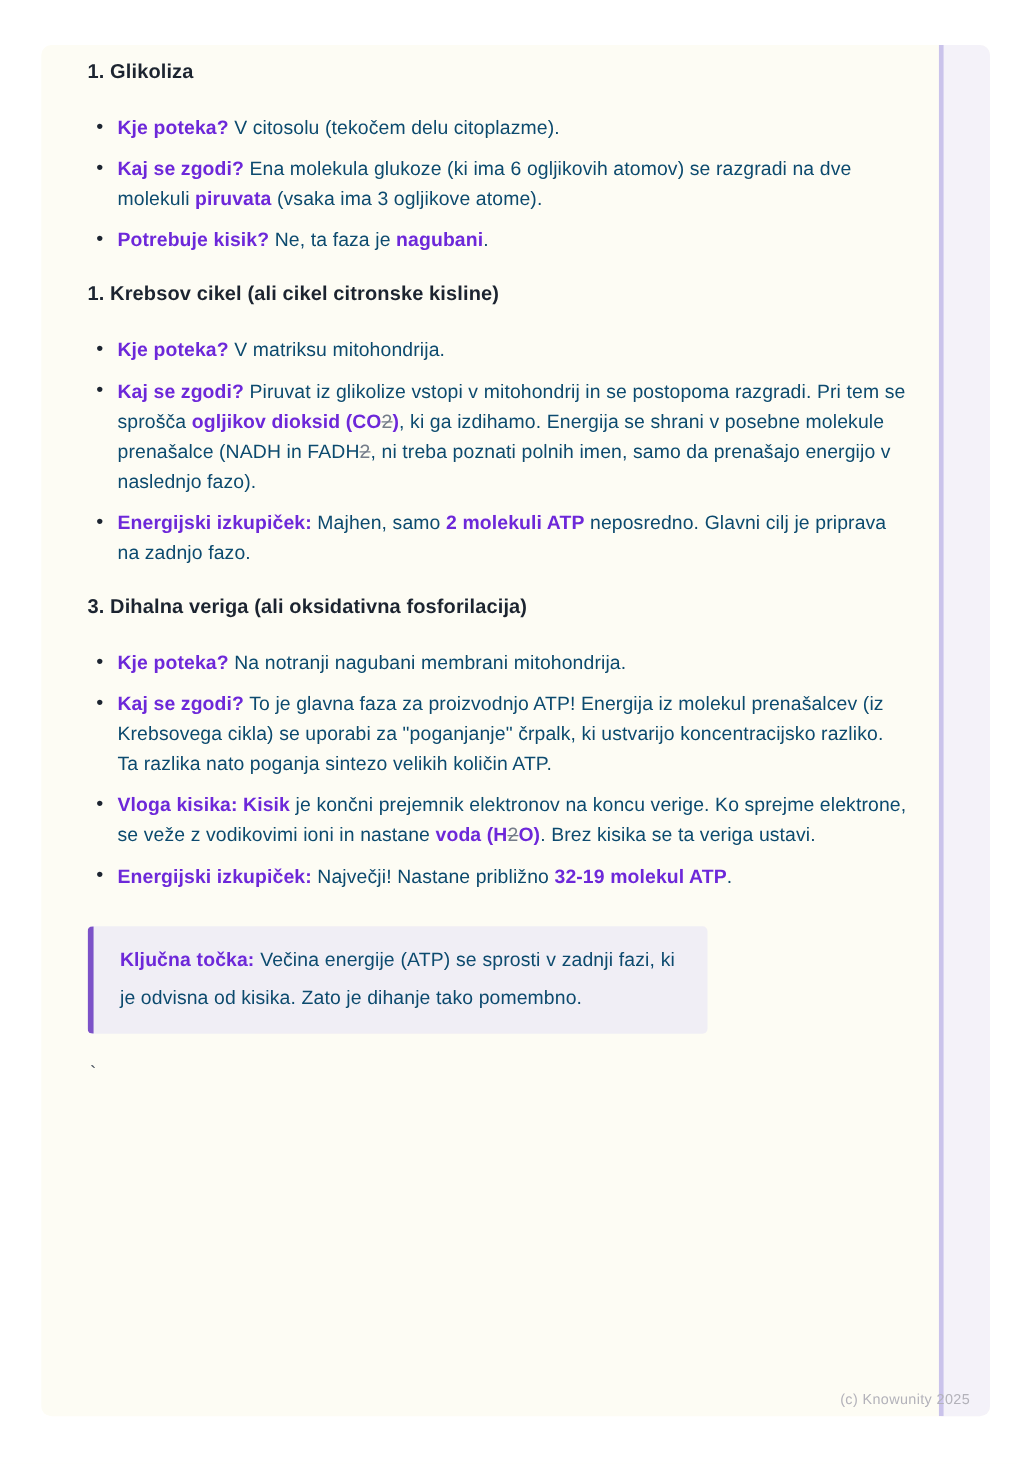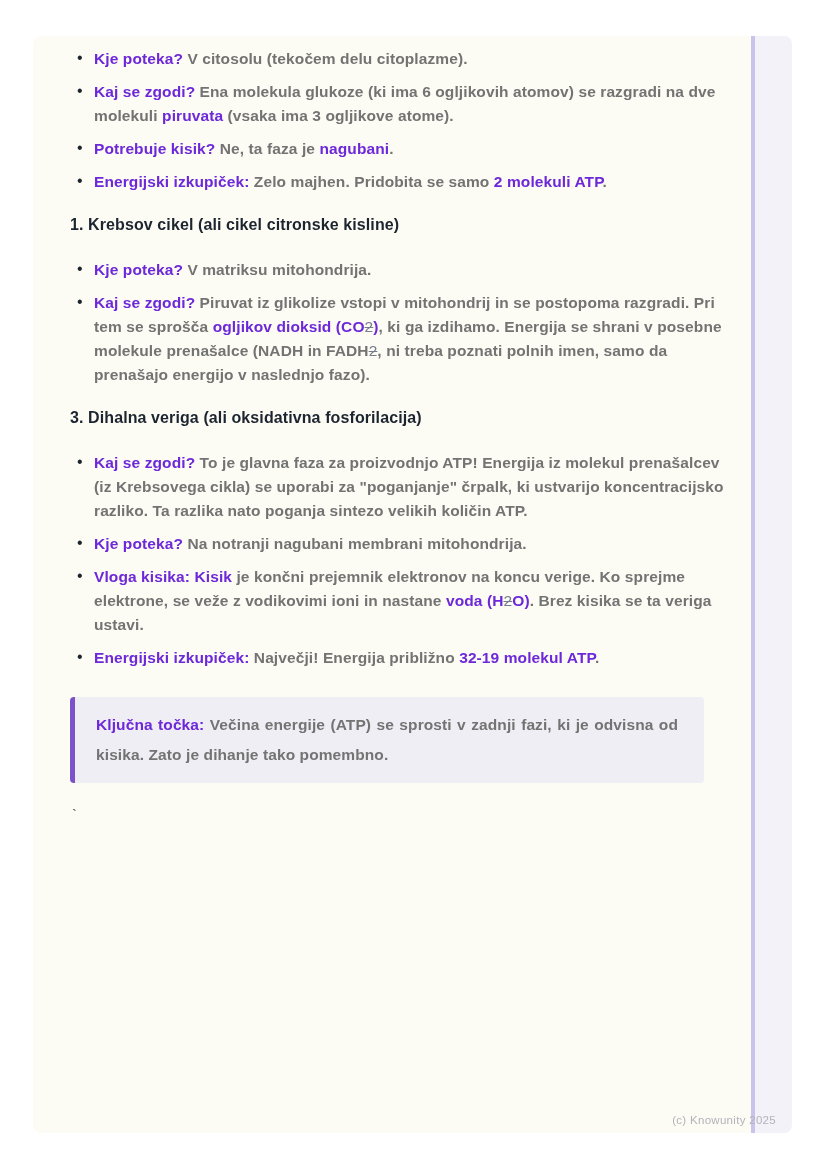--- a/index.html
+++ b/index.html
@@ -46,25 +46,25 @@
     margin:0 0 9px 0;
     width:656px;
   }
   ul.bullets li::before {
     content:"\2022";
     position:absolute; left:7px; top:-1px;
     color:#1c2430; font-size:16px;
   }
   .runs { margin:0; }
   .run-b { font-weight:700; color:#6d28d9; }
-  .run-r { color:#737373;font-weight:bold; }
+  .run-r { color:#0c4a6e; }
   .run-sr { color:#747c89; text-decoration:line-through; }
   .keybox {
     margin-top:27px;
-    width:634px;
+    width:496px;
     background:#f0eef5;
     border-left:5px solid #7c52c8;
     border-radius:4px;
     padding:13px 26px 13px 21px;
   }
   .keybox .runs { text-align:justify; line-height:30px; }
   .stray-char {
     margin:20px 0 0 2px;
     font-size:15px; color:#414b58;
   }
@@ -77,58 +77,59 @@
   }
 </style>
 </head>
 <body>
 
 <div class="page">
   <div class="margin-strip"></div>
 
   <div class="content">
 
+    <h3 class="section-heading first">1. Glikoliza</h3>
     <ul class="bullets">
       <li>
         <p class="runs"><span class="run-b">Kje poteka?</span><span class="run-r"> V citosolu (tekočem delu citoplazme).</span></p>
       </li>
       <li>
         <p class="runs"><span class="run-b">Kaj se zgodi?</span><span class="run-r"> Ena molekula glukoze (ki ima 6 ogljikovih atomov) se razgradi na dve molekuli </span><span class="run-b">piruvata</span><span class="run-r"> (vsaka ima 3 ogljikove atome).</span></p>
       </li>
       <li>
         <p class="runs"><span class="run-b">Potrebuje kisik?</span><span class="run-r"> Ne, ta faza je </span><span class="run-b">nagubani</span><span class="run-r">.</span></p>
-      </li>
-      <li>
-        <p class="runs"><span class="run-b">Energijski izkupiček:</span><span class="run-r"> Zelo majhen. Pridobita se samo </span><span class="run-b">2 molekuli ATP</span><span class="run-r">.</span></p>
       </li>
     </ul>
 
     <h3 class="section-heading">1. Krebsov cikel (ali cikel citronske kisline)</h3>
     <ul class="bullets">
       <li>
         <p class="runs"><span class="run-b">Kje poteka?</span><span class="run-r"> V matriksu mitohondrija.</span></p>
       </li>
       <li>
         <p class="runs"><span class="run-b">Kaj se zgodi?</span><span class="run-r"> Piruvat iz glikolize vstopi v mitohondrij in se postopoma razgradi. Pri tem se sprošča </span><span class="run-b">ogljikov dioksid (CO</span><span class="run-sr">2</span><span class="run-b">)</span><span class="run-r">, ki ga izdihamo. Energija se shrani v posebne molekule prenašalce (NADH in FADH</span><span class="run-sr">2</span><span class="run-r">, ni treba poznati polnih imen, samo da prenašajo energijo v naslednjo fazo).</span></p>
       </li>
+      <li>
+        <p class="runs"><span class="run-b">Energijski izkupiček:</span><span class="run-r"> Majhen, samo </span><span class="run-b">2 molekuli ATP</span><span class="run-r"> neposredno. Glavni cilj je priprava na zadnjo fazo.</span></p>
+      </li>
     </ul>
 
     <h3 class="section-heading">3. Dihalna veriga (ali oksidativna fosforilacija)</h3>
     <ul class="bullets">
       <li>
-        <p class="runs"><span class="run-b">Kaj se zgodi?</span><span class="run-r"> To je glavna faza za proizvodnjo ATP! Energija iz molekul prenašalcev (iz Krebsovega cikla) se uporabi za "poganjanje" črpalk, ki ustvarijo koncentracijsko razliko. Ta razlika nato poganja sintezo velikih količin ATP.</span></p>
+        <p class="runs"><span class="run-b">Kje poteka?</span><span class="run-r"> Na notranji nagubani membrani mitohondrija.</span></p>
       </li>
       <li>
-        <p class="runs"><span class="run-b">Kje poteka?</span><span class="run-r"> Na notranji nagubani membrani mitohondrija.</span></p>
+        <p class="runs"><span class="run-b">Kaj se zgodi?</span><span class="run-r"> To je glavna faza za proizvodnjo ATP! Energija iz molekul prenašalcev (iz Krebsovega cikla) se uporabi za "poganjanje" črpalk, ki ustvarijo koncentracijsko razliko. Ta razlika nato poganja sintezo velikih količin ATP.</span></p>
       </li>
       <li>
         <p class="runs"><span class="run-b">Vloga kisika: Kisik</span><span class="run-r"> je končni prejemnik elektronov na koncu verige. Ko sprejme elektrone, se veže z vodikovimi ioni in nastane </span><span class="run-b">voda (H</span><span class="run-sr">2</span><span class="run-b">O)</span><span class="run-r">. Brez kisika se ta veriga ustavi.</span></p>
       </li>
       <li>
-        <p class="runs"><span class="run-b">Energijski izkupiček:</span><span class="run-r"> Največji! Energija približno </span><span class="run-b">32-19 molekul ATP</span><span class="run-r">.</span></p>
+        <p class="runs"><span class="run-b">Energijski izkupiček:</span><span class="run-r"> Največji! Nastane približno </span><span class="run-b">32-19 molekul ATP</span><span class="run-r">.</span></p>
       </li>
     </ul>
 
     <div class="keybox">
       <p class="runs"><span class="run-b">Ključna točka:</span><span class="run-r"> Večina energije (ATP) se sprosti v zadnji fazi, ki je odvisna od kisika. Zato je dihanje tako pomembno.</span></p>
     </div>
 
     <div class="stray-char">`</div>
   </div>
 

